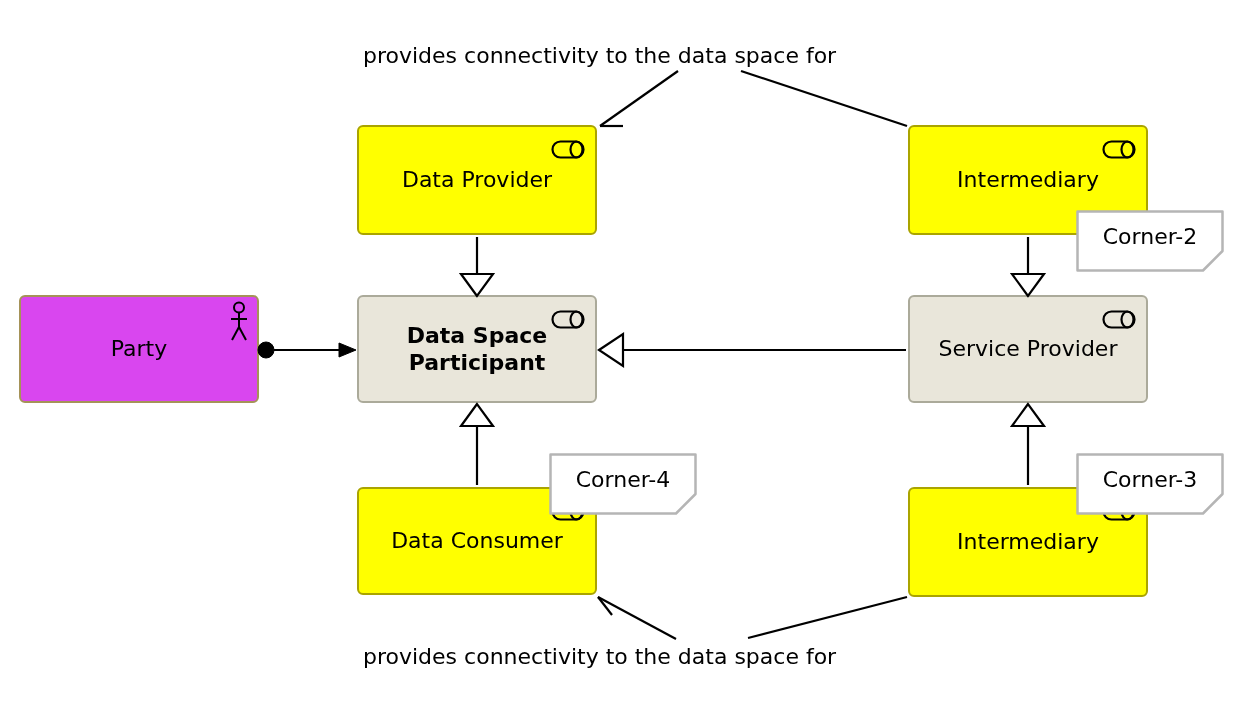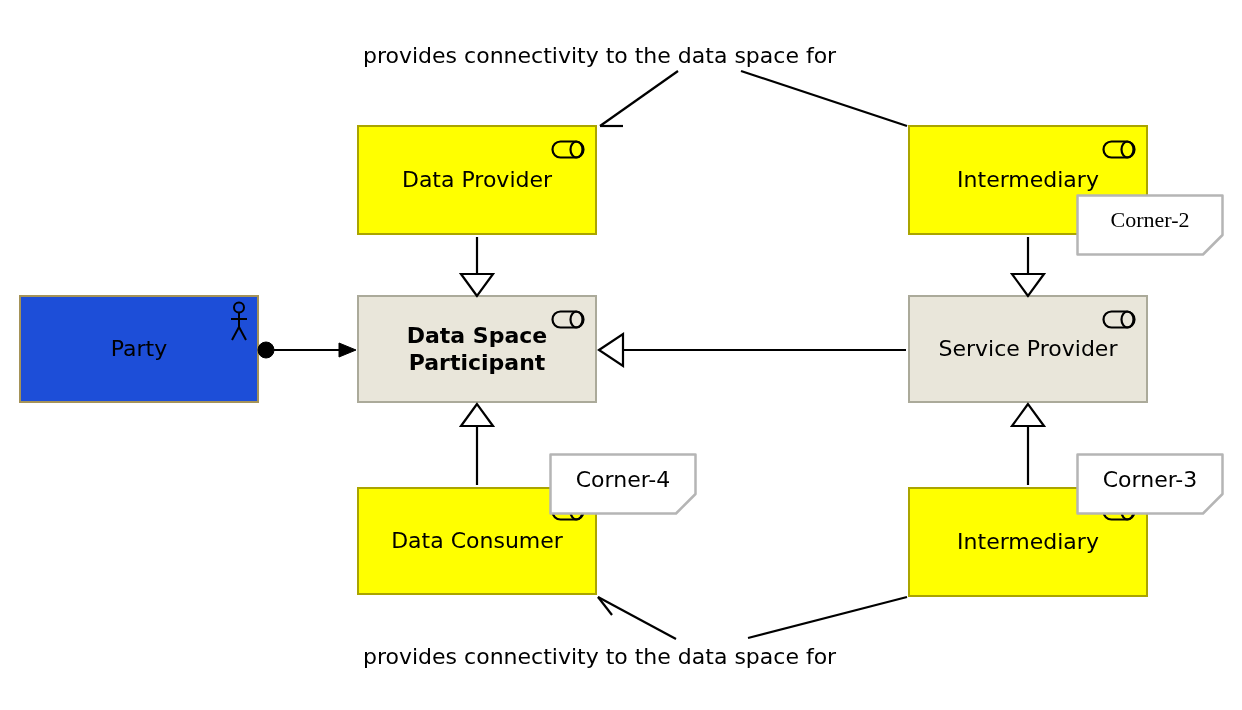--- a/index.html
+++ b/index.html
@@ -7,44 +7,44 @@
   .canvas{position:relative;width:1242px;height:710px;background:#ffffff;overflow:hidden;}
 
   
   .overlay{position:absolute;left:0;top:0;width:1242px;height:710px;z-index:5;pointer-events:none;}
   .overlay line, .overlay polyline{stroke:#000;stroke-width:2.2;fill:none;}
   .overlay polygon.hollow{fill:#ffffff;stroke:#000;stroke-width:2.2;}
   .overlay polygon.solid{fill:#000;stroke:#000;stroke-width:1;}
   .overlay circle.ball{fill:#000;stroke:#000;}
 
   
-  .node{position:absolute;box-sizing:border-box;display:flex;align-items:center;justify-content:center;z-index:2;}
+  .node{position:absolute;box-sizing:border-box;display:flex;align-items:center;justify-content:center;z-index:2;border-radius:6px;}
   .node .label{text-align:center;font-size:22px;line-height:1.25;white-space:nowrap;}
   .node.yellow{background:#ffff00;border:2.5px solid #aaa400;}
   .node.gray{background:#e9e6da;border:2.5px solid #abaa9a;}
-  .node.tan{background:#1d4ed8;border:2.5px solid #a59358;}
+  .node.tan{background:#d946ef;border:2.5px solid #a59358;}
 
   #n-data-provider{left:357px;top:125px;width:240px;height:110px;}
   #n-intermediary-top{left:908px;top:125px;width:240px;height:110px;}
   #n-party{left:19px;top:295px;width:240px;height:108px;}
   #n-dsp{left:357px;top:295px;width:240px;height:108px;}
   #n-service-provider{left:908px;top:295px;width:240px;height:108px;}
   #n-data-consumer{left:357px;top:487px;width:240px;height:108px;}
   #n-intermediary-bottom{left:908px;top:487px;width:240px;height:110px;}
   #n-dsp .label{white-space:normal;max-width:150px;font-weight:bold;}
 
   .corner-icon{position:absolute;top:13px;right:10px;}
   .actor-corner{position:absolute;top:4px;right:8px;}
 
   
   .note{position:absolute;width:148px;height:62px;z-index:10;}
   .note svg{position:absolute;left:0;top:0;}
   .note .note-label{position:absolute;left:0;top:0;width:100%;height:100%;display:flex;align-items:center;justify-content:center;padding-bottom:10px;box-sizing:border-box;font-size:22px;}
   #note-corner-1{left:549px;top:198px;}
-  #note-corner-2{left:1076px;top:194px;font-family:Liberation Serif, serif;}
+  #note-corner-2{left:1076px;top:210px;}
   #note-corner-4{left:549px;top:453px;}
   #note-corner-3{left:1076px;top:453px;border-radius:12px;}
 
   
   .rel-label{position:absolute;left:363px;width:700px;font-size:22px;z-index:6;}
   #rel-label-top{top:43px;}
   #rel-label-bottom{top:644px;}
 </style>
 </head>
 <body>

